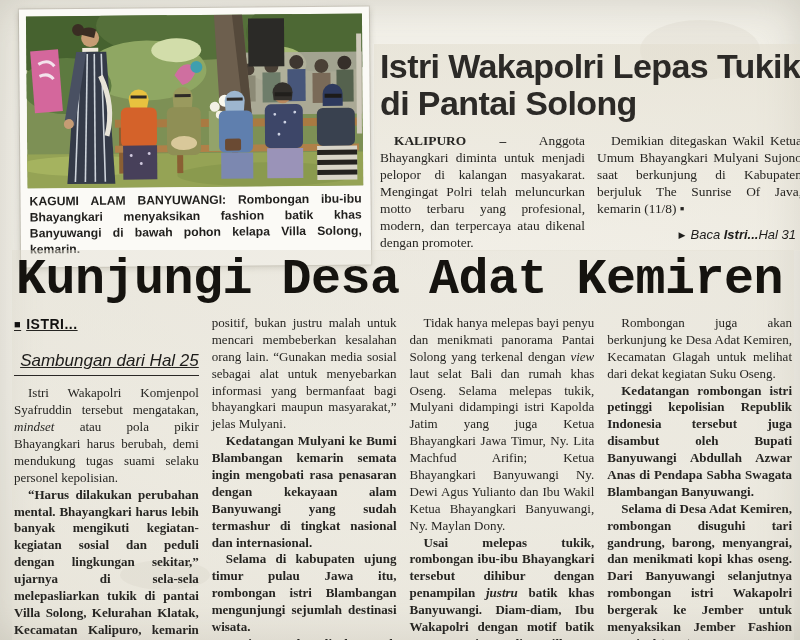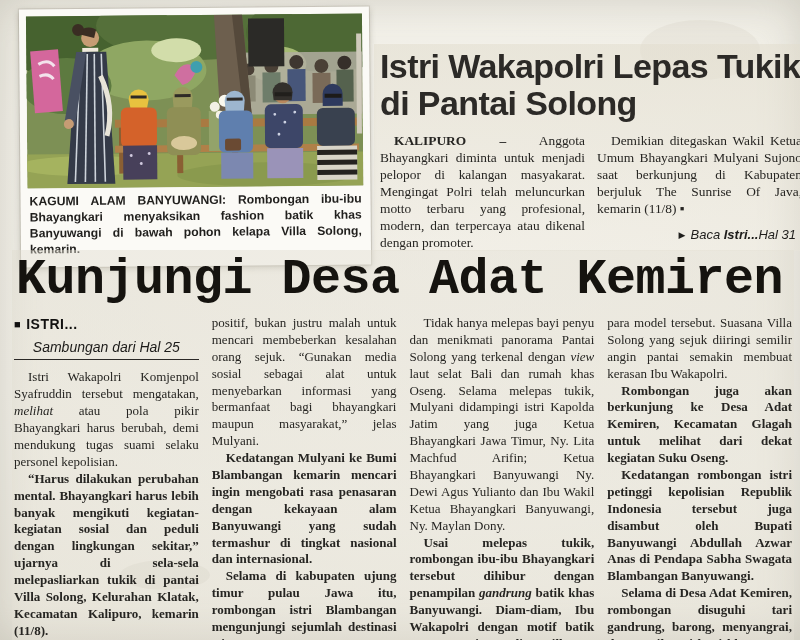--- a/index.html
+++ b/index.html
@@ -30,24 +30,24 @@
     text-align:right;margin-top:10px;padding-right:6px;}
   .readmore .arrow{font-style:normal;font-size:9px;vertical-align:1px;margin-right:5px;}
 
   
   .main-article{position:absolute;left:12px;top:250px;width:778px;
     background:linear-gradient(180deg, rgba(224,220,207,.45), rgba(233,229,218,.3));padding:4px 2px;}
   .main-headline{font-family:Liberation Mono, monospace;font-weight:700;font-size:50px;line-height:1.02;
     letter-spacing:-0.5px;color:#15130f;margin:0 0 10px 2px;white-space:nowrap;}
   .body-cols{display:flex;gap:13px;}
   .body-col{flex:1;font-size:13px;line-height:1.3;color:#262522;}
-  .kicker{font-family:"Liberation Sans",sans-serif;margin-bottom:9px;}
+  .kicker{font-family:"Liberation Sans",sans-serif;margin-bottom:9px;text-decoration:underline;}
   .kicker-row{font-weight:700;font-size:14px;color:#121110;letter-spacing:.5px;}
   .kicker-row .sq{font-size:11px;margin-right:5px;vertical-align:1px;}
-  .kicker-cont{font-style:italic;font-size:14px;text-align:center;color:#1c1b19;margin-top:5px;}
+  .kicker-cont{font-style:italic;font-size:17px;text-align:right;color:#1c1b19;margin-top:17px;}
   .kicker-rule{border:none;border-top:1.6px solid #2a2826;margin:3px 0 0 0;}
   .body-col .para + .para{margin-top:0;font-weight:bold;}
 </style>
 </head>
 <body>
 
 <div class="scan">
 
   <div class="smudge" style="left:120px;top:560px;width:90px;height:30px;background:rgba(150,140,120,.10);"></div>
   <div class="smudge" style="left:640px;top:20px;width:120px;height:60px;background:rgba(150,140,120,.08);"></div>
@@ -193,37 +193,36 @@
     <div class="body-cols">
       <div class="body-col">
         <div class="kicker">
           <div class="kicker-row">
             <span class="sq">■</span><span>ISTRI...</span>
           </div>
           <div class="kicker-cont">Sambungan dari Hal 25</div>
           <hr class="kicker-rule">
         </div>
         <div>
-            <p class="para indent">Istri Wakapolri Komjenpol Syafruddin tersebut mengatakan, <i>melihat</i> atau pola pikir Bhayangkari harus berubah, demi mendukung tugas suami selaku personel kepolisian.</p>
+            <p class="para indent">Istri Wakapolri Komjenpol Syafruddin tersebut mengatakan, <i>mindset</i> atau pola pikir Bhayangkari harus berubah, demi mendukung tugas suami selaku personel kepolisian.</p>
             <p class="para indent">“Harus dilakukan perubahan mental. Bhayangkari harus lebih banyak mengikuti kegiatan-kegiatan sosial dan peduli dengan lingkungan sekitar,” ujarnya di sela-sela melepasliarkan tukik di pantai Villa Solong, Kelurahan Klatak, Kecamatan Kalipuro, kemarin (11/8).</p>
             <p class="para indent">Mulyani berpesan kepada setiap anggota Bhayangkari agar bisa menjaga sikap maupun etika dalam menggunakan media sosial sebagai alat komunikasi yang</p>
           </div>
       </div>
       <div class="body-col">
-          <p class="para">positif, bukan justru malah untuk mencari membeberkan kesalahan orang sejuk. “Gunakan media sosial sebagai alat untuk menyebarkan informasi yang bermanfaat bagi bhayangkari maupun masyarakat,” jelas Mulyani.</p>
-          <p class="para indent">Kedatangan Mulyani ke Bumi Blambangan kemarin mencari ingin mengobati rasa penasaran dengan kekayaan alam Banyuwangi yang sudah termashur di tingkat nasional dan internasional.</p>
+          <p class="para">positif, bukan justru malah untuk mencari membeberkan kesalahan orang lain. “Gunakan media sosial sebagai alat untuk menyebarkan informasi yang bermanfaat bagi bhayangkari maupun masyarakat,” jelas Mulyani.</p>
+          <p class="para indent">Kedatangan Mulyani ke Bumi Blambangan kemarin semata ingin mengobati rasa penasaran dengan kekayaan alam Banyuwangi yang sudah termashur di tingkat nasional dan internasional.</p>
           <p class="para indent">Selama di kabupaten ujung timur pulau Jawa itu, rombongan istri Blambangan mengunjungi sejumlah destinasi wisata.</p>
           <p class="para indent">Kegiatan melepasliarkan anak penyu itu merupakan salah satu bentuk aksi sosial dan kepedulian lingkungan dan ekosistem laut. Selain itu juga untuk memperingati hari Konservasi Alam Nasional</p>
         </div>
       <div class="body-col">
           <p class="para indent">Tidak hanya melepas bayi penyu dan menikmati panorama Pantai Solong yang terkenal dengan <i>view</i> laut selat Bali dan rumah khas Oseng. Selama melepas tukik, Mulyani didampingi istri Kapolda Jatim yang juga Ketua Bhayangkari Jawa Timur, Ny. Lita Machfud Arifin; Ketua Bhayangkari Banyuwangi Ny. Dewi Agus Yulianto dan Ibu Wakil Ketua Bhayangkari Banyuwangi, Ny. Maylan Dony.</p>
-          <p class="para indent">Usai melepas tukik, rombongan ibu-ibu Bhayangkari tersebut dihibur dengan penampilan <i>gandrung</i> batik khas Banyuwangi. Diam-diam, Ibu Wakapolri  dengan motif batik Banyuwangi yang ditampilkan</p>
-        </div>
-      <div class="body-col">
-          <p class="para">para model tersebut. Suasana Villa Solong yang sejuk diiringi semilir angin pantai semakin membuat kerasan Ibu Wakapolri.</p>
+          <p class="para indent">Usai melepas tukik, rombongan ibu-ibu Bhayangkari tersebut dihibur dengan penampilan <i>justru</i> batik khas Banyuwangi. Diam-diam, Ibu Wakapolri  dengan motif batik Banyuwangi yang ditampilkan</p>
+        </div>
+      <div class="body-col">
           <p class="para indent">Rombongan juga akan berkunjung ke Desa Adat Kemiren, Kecamatan Glagah untuk melihat dari dekat kegiatan Suku Oseng.</p>
           <p class="para indent">Kedatangan rombongan istri petinggi kepolisian Republik Indonesia tersebut juga disambut oleh Bupati Banyuwangi Abdullah Azwar Anas di Pendapa Sabha Swagata Blambangan Banyuwangi.</p>
           <p class="para indent">Selama di Desa Adat Kemiren, rombongan disuguhi tari gandrung, barong, menyangrai, dan menikmati kopi khas oseng. Dari Banyuwangi selanjutnya rombongan istri Wakapolri bergerak ke Jember untuk menyaksikan Jember Fashion Carnival (JFC). </p>
         </div>
     </div>
   </section>
 
 </div>
 
 </body></html>

